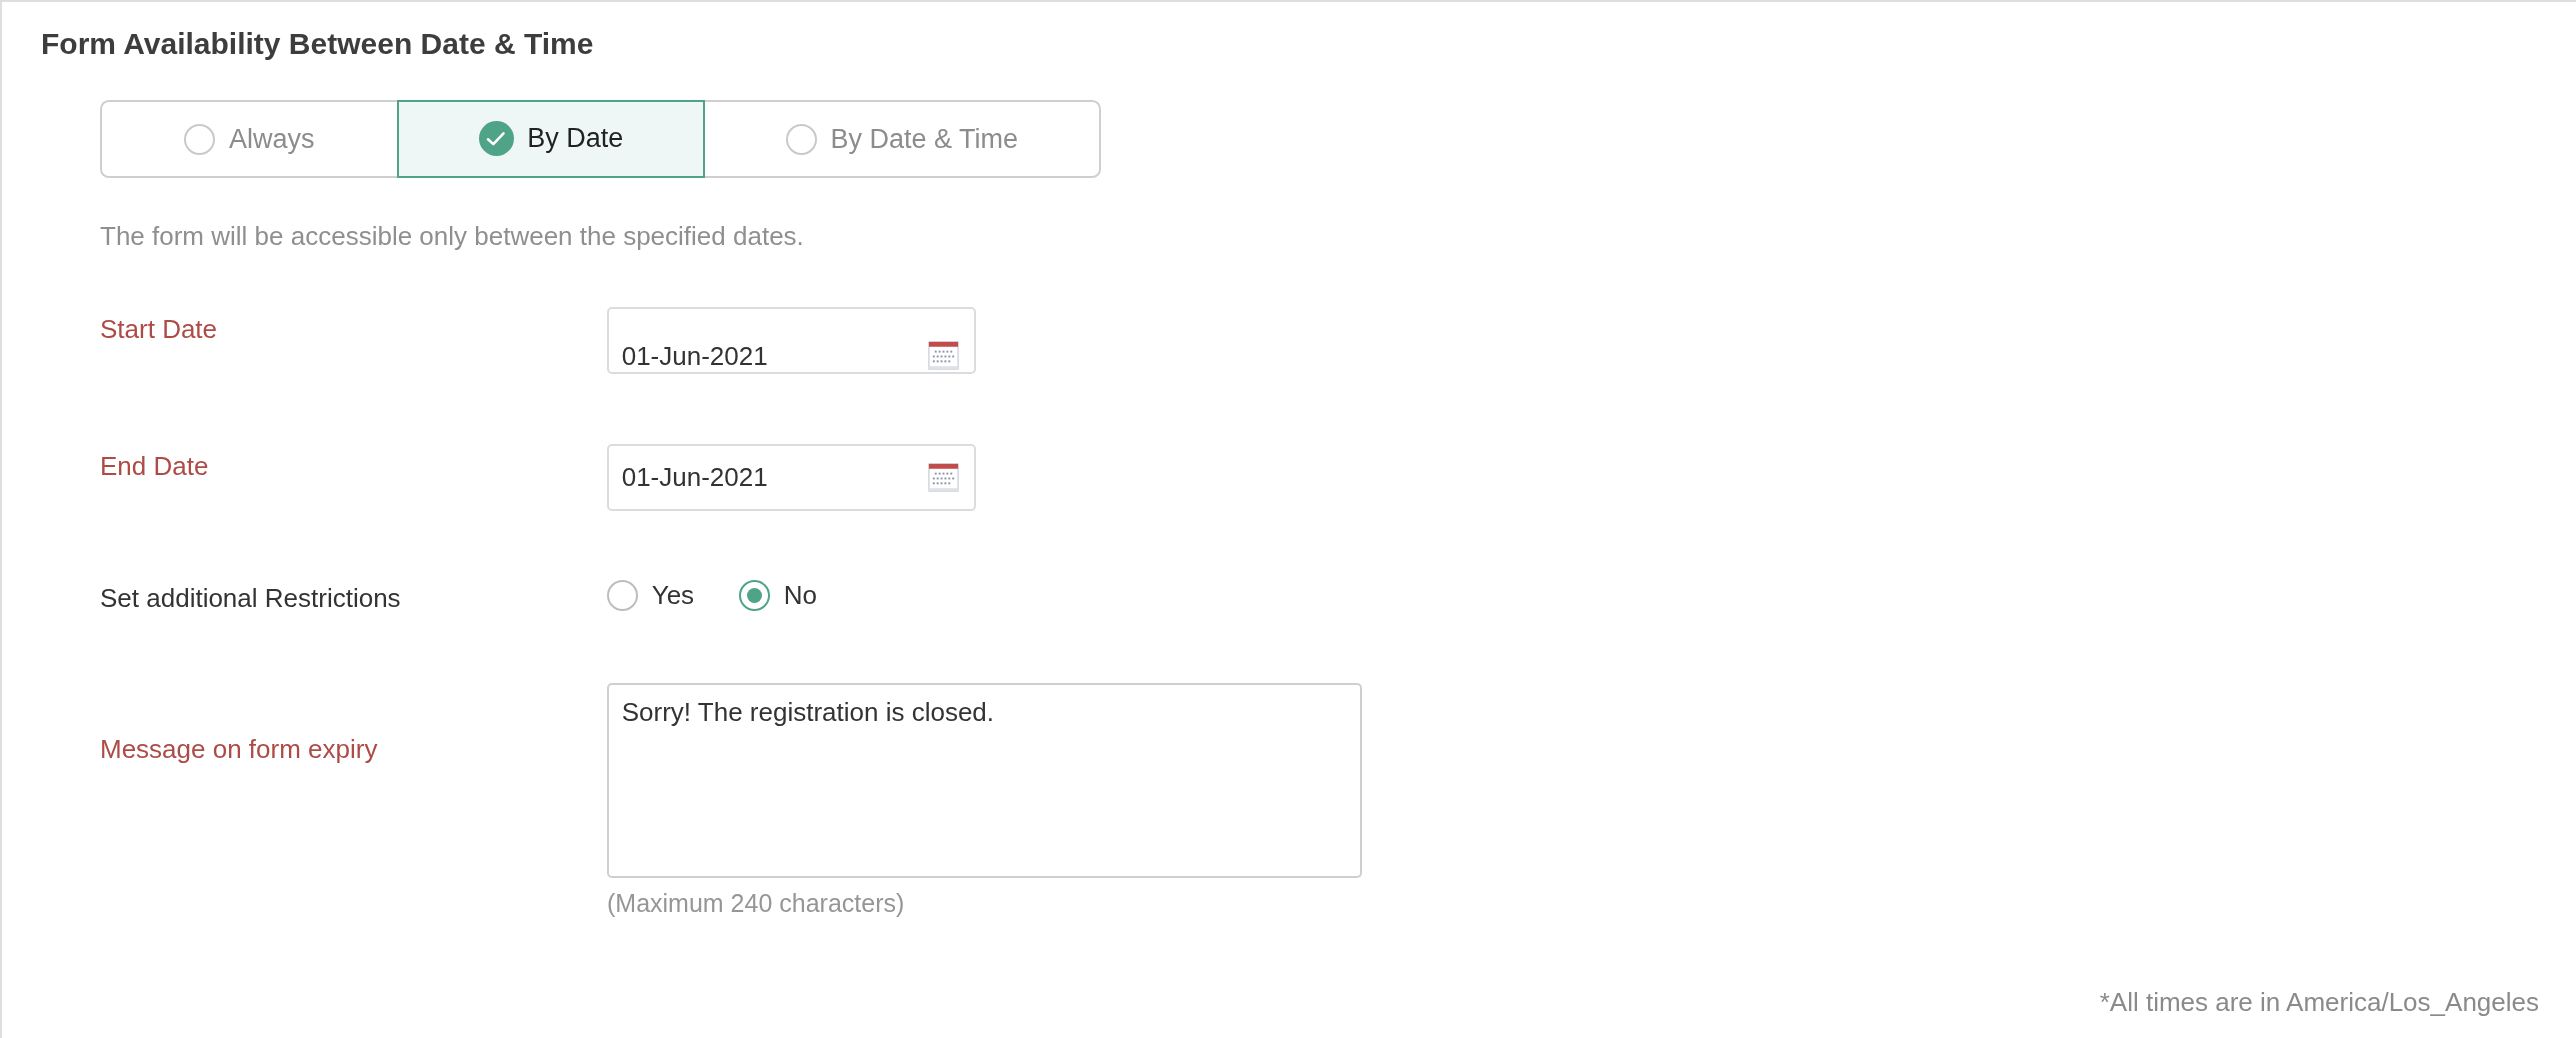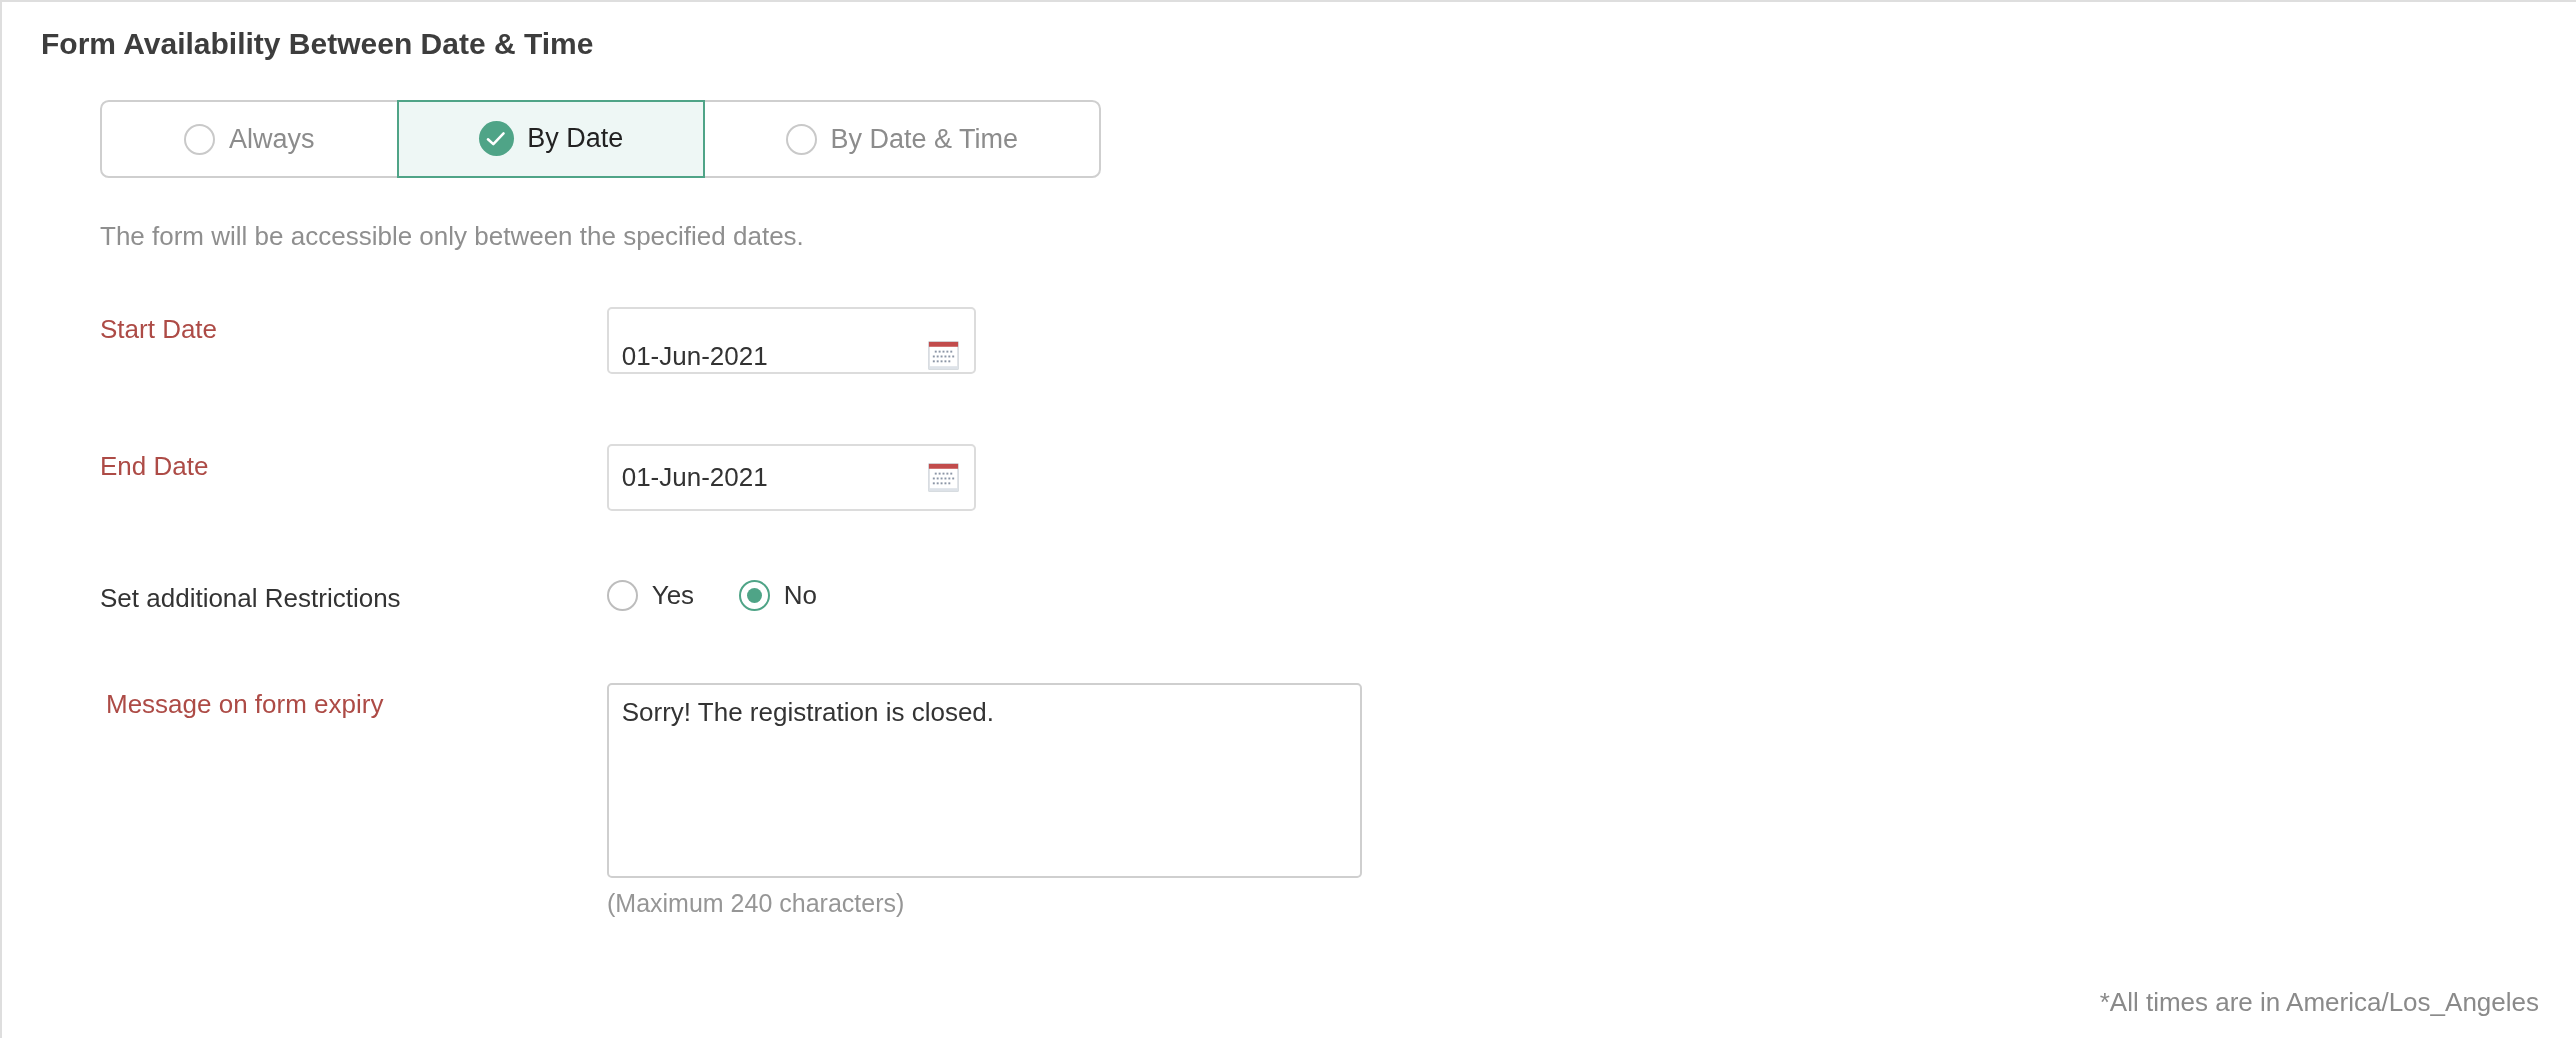--- a/index.html
+++ b/index.html
@@ -288,18 +288,18 @@
     <span>Yes</span>
   </div>
   <div class="radio-opt checked">
     <span class="ring">
         <span class="dot"></span>
       </span>
     <span>No</span>
   </div>
 </div>
 
-<div class="label required" style="top:689px;margin-left:6px;">Message on form expiry</div>
+<div class="label required" style="top:734px;">Message on form expiry</div>
 <textarea class="textarea" style="">Sorry! The registration is closed.</textarea>
 <div class="hint">(Maximum 240 characters)</div>
 
 <div class="tz-note">*All times are in America/Los_Angeles</div>
 
 
 </body></html>

